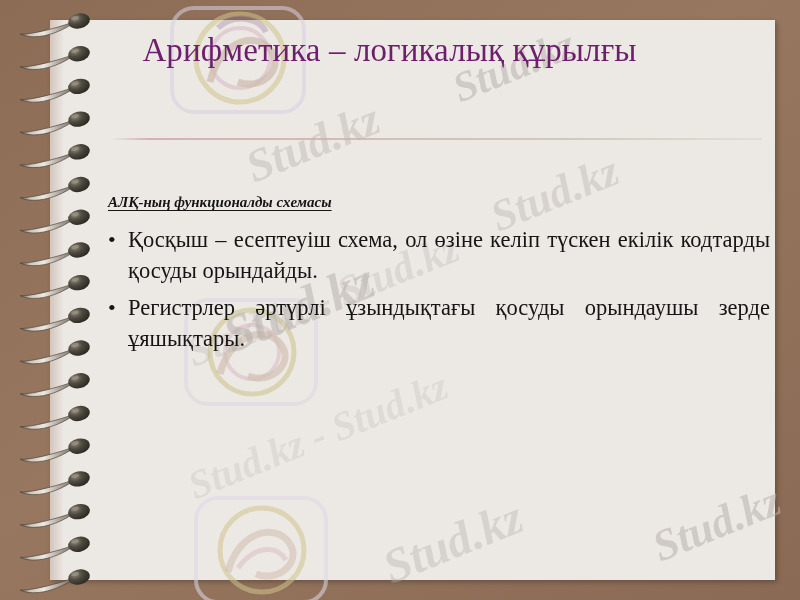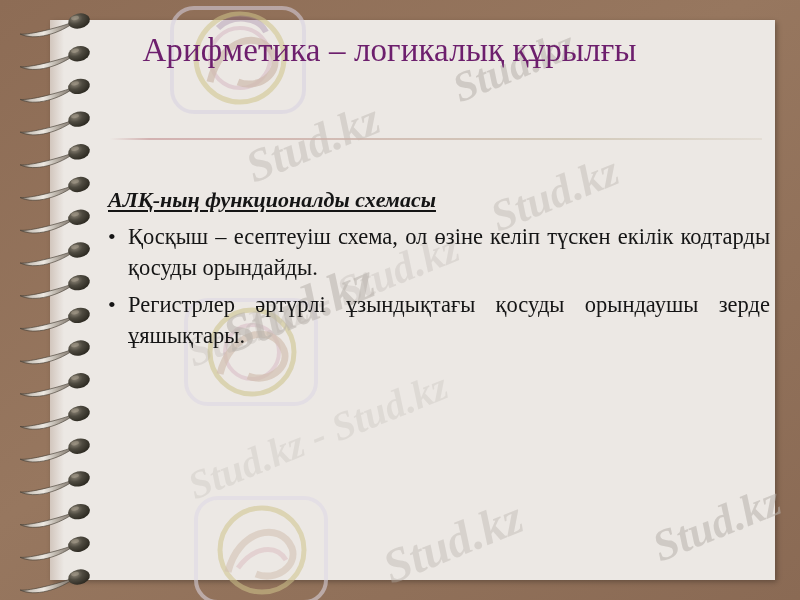--- a/index.html
+++ b/index.html
@@ -74,21 +74,21 @@
   .lead{
     font-weight:bold;font-style:italic;
     text-decoration:underline;
     text-underline-offset:3px;
   }
   .gap{height:34px;}
   .subhead{
     font-weight:bold;font-style:italic;
     text-decoration:underline;
     text-underline-offset:3px;
-    font-size:22px;line-height:31px;
+    font-size:15px;line-height:31px;
     display:inline-block;
   }
   .bullet-row{
     display:flex;align-items:flex-start;
     margin-top:6px;
   }
   .bullet-dot{
     width:20px;flex:0 0 20px;
     font-size:22px;line-height:31px;
     text-align:left;

